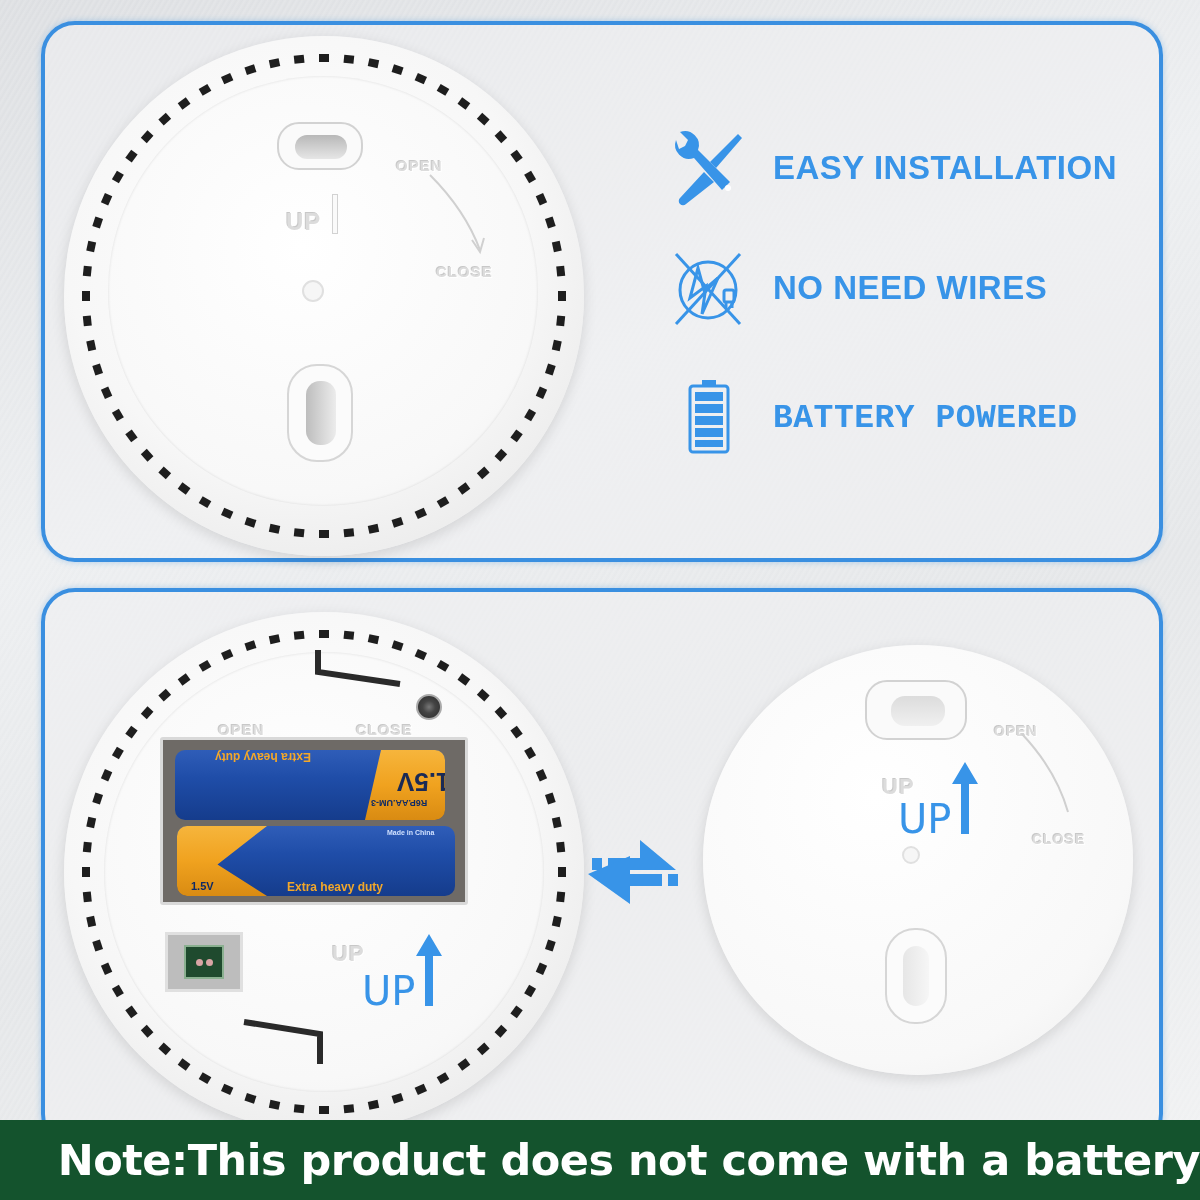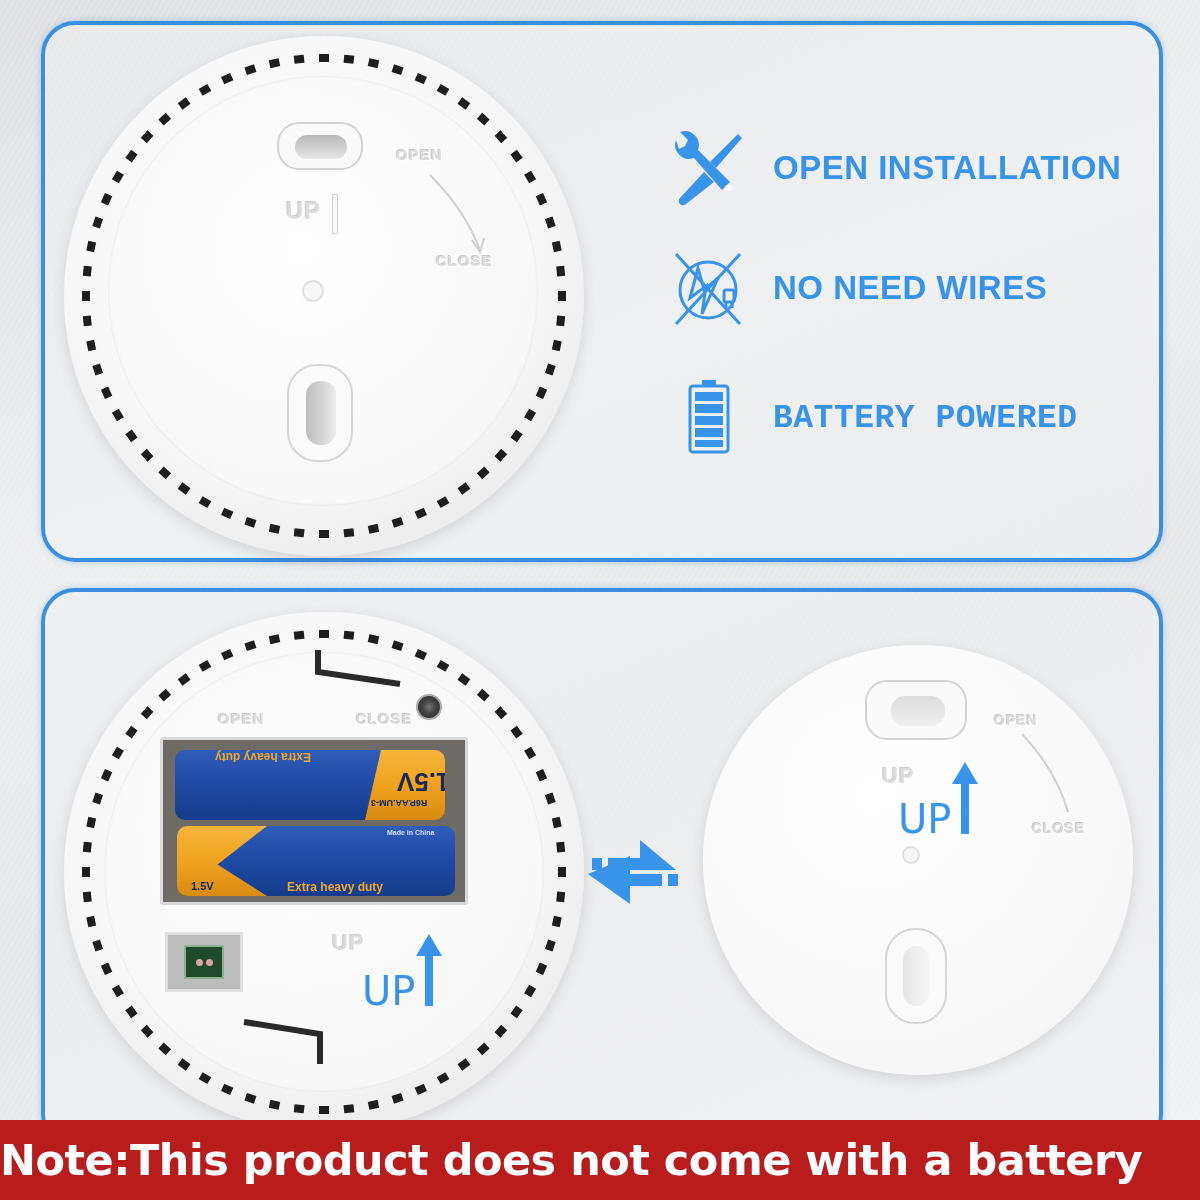--- a/index.html
+++ b/index.html
@@ -29,21 +29,21 @@
     position: absolute; border-radius: 50%;
     background: radial-gradient(circle at 45% 40%, #ffffff 0%, #f7f7f7 55%, #e9e9e9 85%, #dcdcdc 100%);
     box-shadow: 0 4px 14px rgba(0,0,0,0.12);
   }
   .vent-ring { position: absolute; inset: 0; }
   .inner-plate {
     position: absolute; border-radius: 50%;
     background: radial-gradient(circle at 45% 40%, #ffffff 0%, #f8f8f8 70%, #efefef 100%);
     box-shadow: inset 0 0 3px rgba(0,0,0,0.12);
   }
-  .emboss { position: absolute; color: #dcdcdc; font-weight: bold; text-shadow: 1px 1px 0 #fff, -1px -1px 0 #c8c8c8; letter-spacing: 1px; }
+  .emboss { position: absolute; color: #dcdcdc; font-weight: bold; text-shadow: 1px 1px 0 #fff, -1px -1px 0 #c8c8c8; letter-spacing: 1px; margin-top: 11px; }
   .slot-h {
     position: absolute; border-radius: 22px; border: 2px solid #d2d2d2; background: #fafafa;
   }
   .slot-h .hole { position: absolute; border-radius: 14px; background: linear-gradient(#b8b8b8, #e6e6e6); }
   .slot-v { position: absolute; border-radius: 30px; border: 2px solid #d6d6d6; background: #fbfbfb; }
   .slot-v .hole { position: absolute; border-radius: 14px; background: linear-gradient(90deg, #bdbdbd, #ececec); }
   .screw { position: absolute; border-radius: 50%; border: 2px solid #e0e0e0; background: #f6f6f6; }
 
   
   .feature { position: absolute; left: 668px; display: flex; align-items: center; }
@@ -63,21 +63,21 @@
   .cell .txt { position: absolute; color: #0e2a66; font-weight: bold; font-size: 12px; white-space: nowrap; }
   .cell .bigv { position: absolute; color: #1a2a55; font-weight: bold; font-size: 26px; }
   .cell .yellowtxt { position: absolute; color: #f2a72a; font-weight: bold; font-size: 12px; white-space: nowrap; }
 
   .up-blue { position: absolute; color: #3894e8; font-size: 40px; font-family: "DejaVu Sans", sans-serif; }
 
   .swap { position: absolute; left: 588px; top: 830px; width: 96px; height: 80px; }
 
   .note-bar {
     position: absolute; left: 0; top: 1120px; width: 1200px; height: 80px;
-    background: #b91c1c; display: flex; align-items: center; justify-content: flex-start;
+    background: #14532d; display: flex; align-items: center; justify-content: flex-end;
   }
   .note-bar span { color: #ffffff; font-size: 43px; font-weight: bold; font-family: "DejaVu Sans", sans-serif; letter-spacing: -0.5px; }
 </style>
 </head>
 <body>
 
 <div class="streaks"></div>
 
 <div class="panel panel-top"></div>
 
@@ -170,21 +170,21 @@
   <div class="icon">
     <svg width="80" height="80" viewBox="0 0 80 80">
       <g fill="#3894e8">
         <path d="M8 12 a14 14 0 0 0 18 18 L54 62 l8 -8 L30 22 a14 14 0 0 0 -18 -18 l8 8 -3 6 -6 3z"></path>
         <path d="M70 6 l4 4 -26 30 -6 -6z"></path>
         <path d="M36 44 l10 10 -28 22 a4 4 0 0 1 -6 -6z"></path>
       </g>
       <circle cx="60" cy="60" r="3" fill="#fff"></circle>
     </svg>
   </div>
-  <div class="label">OPEN INSTALLATION</div>
+  <div class="label">EASY INSTALLATION</div>
 </div>
 
 <div class="feature" style="top:248px;">
   <div class="icon">
     <svg width="80" height="80" viewBox="0 0 80 80">
       <g stroke="#3894e8" stroke-width="3" fill="none">
         <circle cx="40" cy="42" r="28"></circle>
         <line x1="8" y1="6" x2="72" y2="76"></line>
         <line x1="72" y1="6" x2="8" y2="76"></line>
         <path d="M30 20 L22 50 L38 38 L34 66 L50 30 L36 42z"></path>

